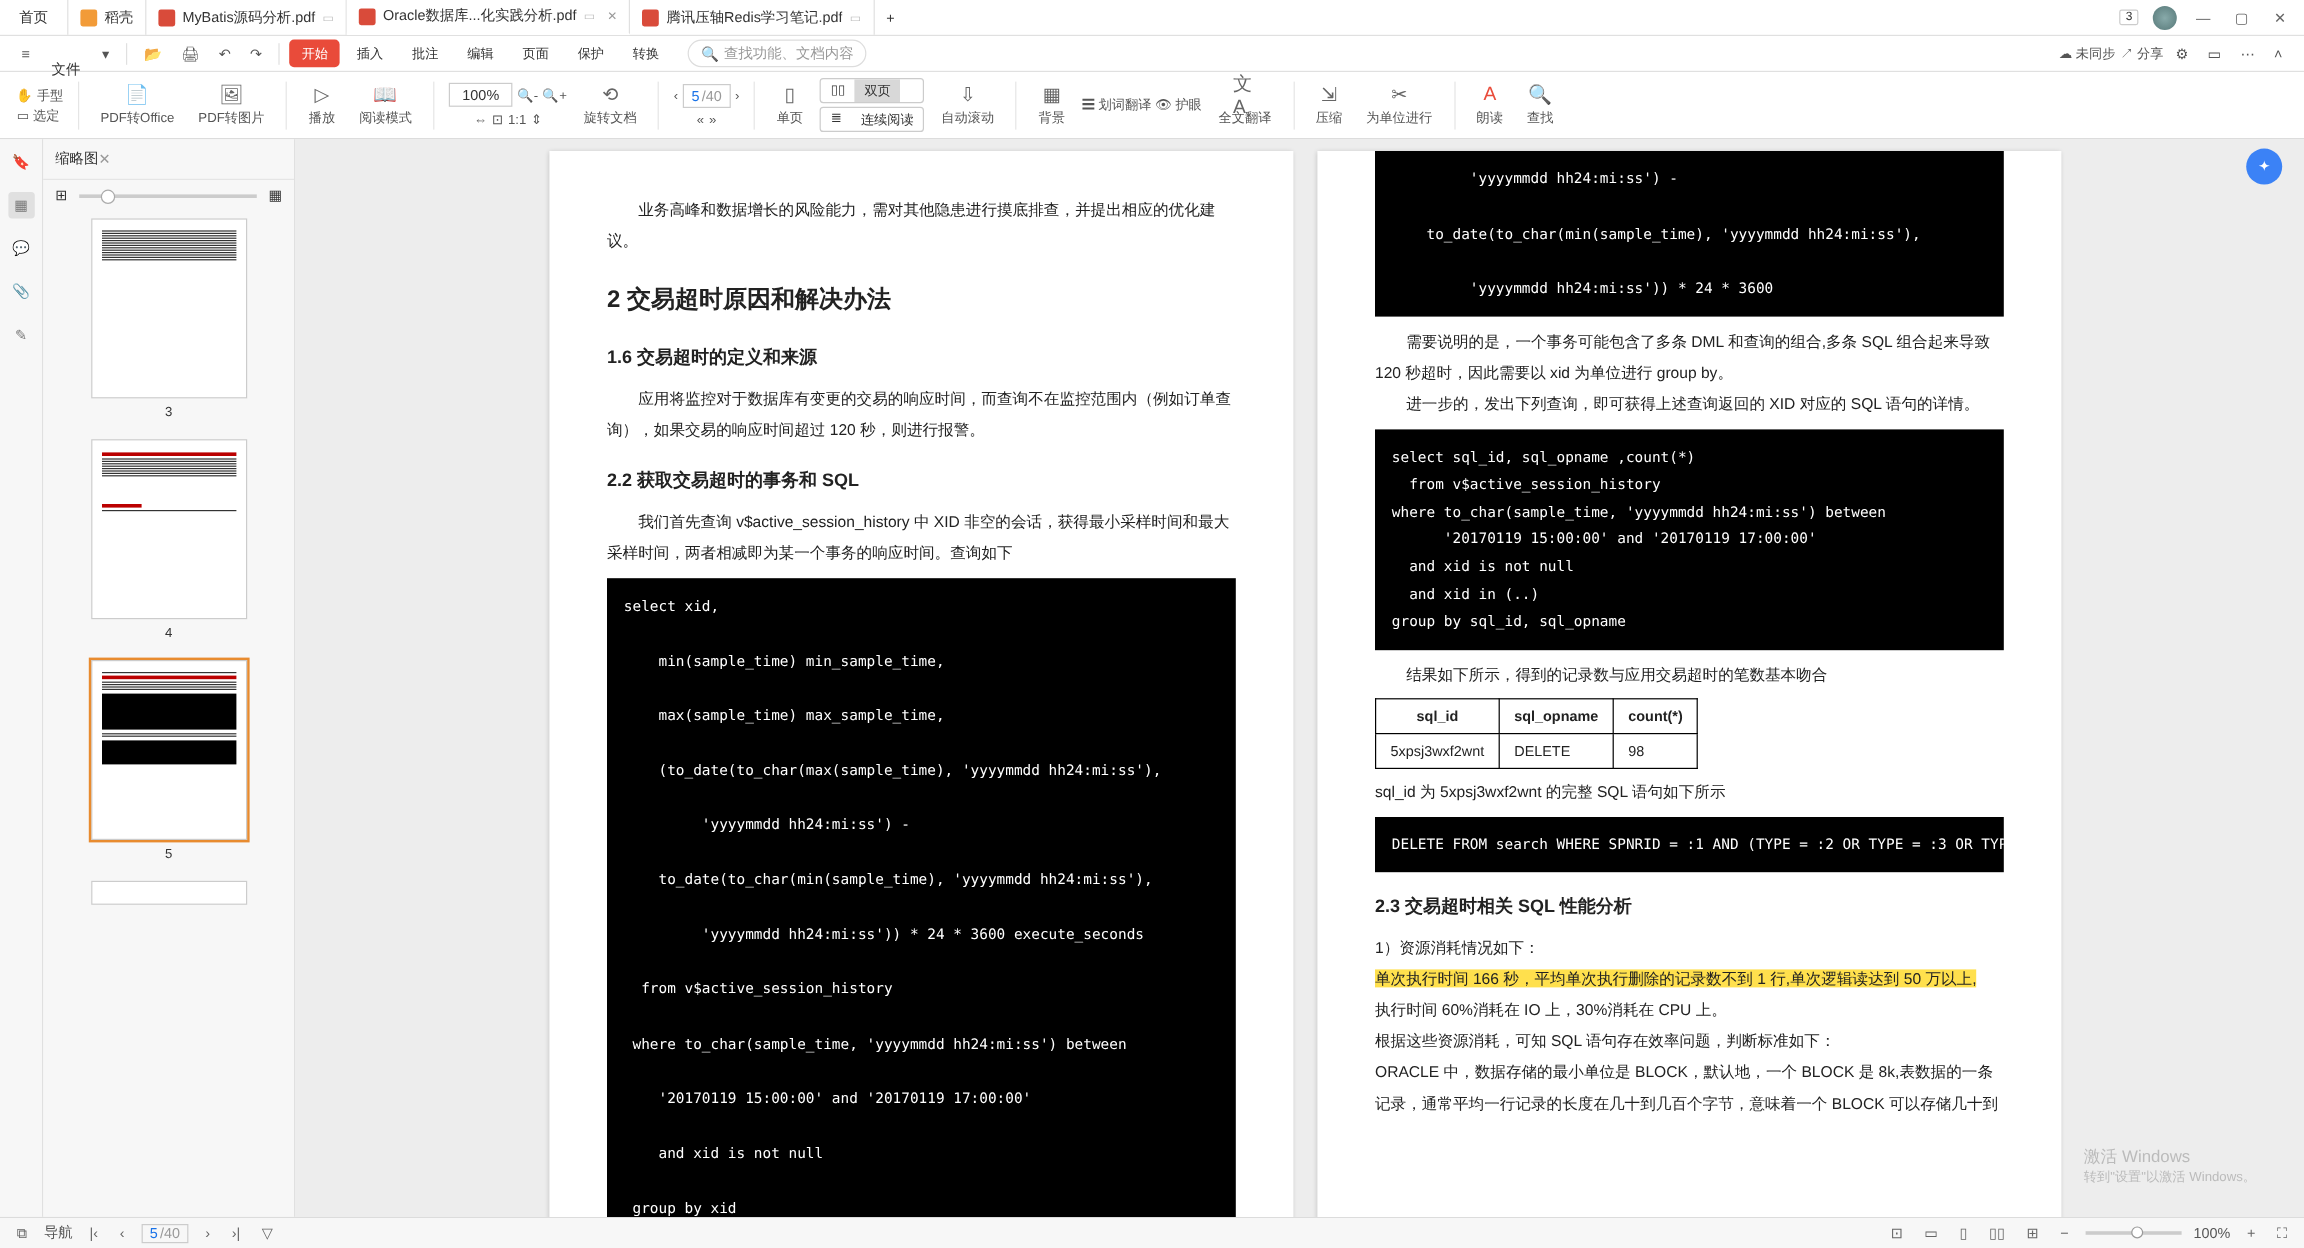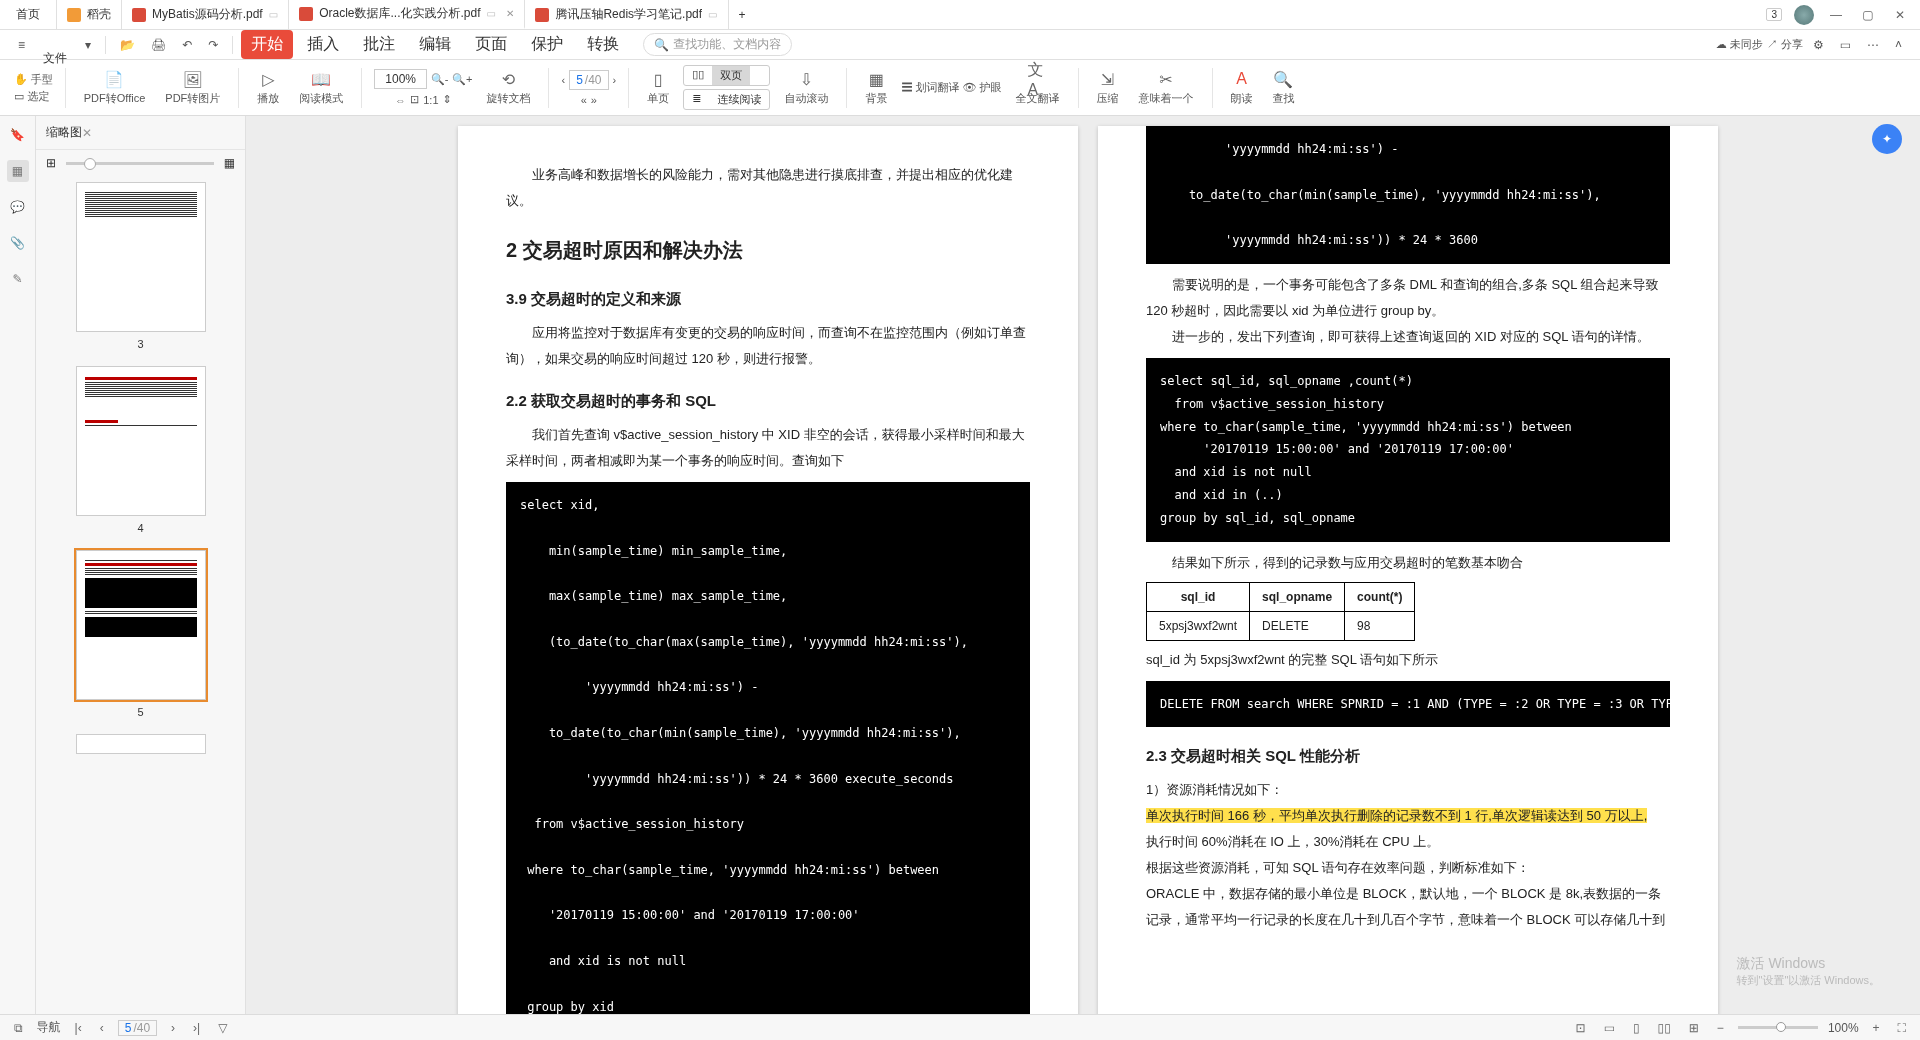--- a/index.html
+++ b/index.html
@@ -16,21 +16,21 @@
 .titlebar-spacer { flex:1; }
 .titlebar-right { display:flex; align-items:center; gap:12px; padding:0 10px; }
 .win-btn { width:20px; text-align:center; color:#666; cursor:pointer; }
 .avatar { width:20px; height:20px; border-radius:50%; background:radial-gradient(#8aa,#577); }
 .badge-box { border:1px solid #ccc; padding:0 4px; font-size:10px; border-radius:2px; }
 
 .menubar { height:30px; background:#fff; display:flex; align-items:center; padding:0 12px; gap:4px; border-bottom:1px solid #e0e0e0; }
 .menu-icon-btn { padding:4px 6px; color:#555; cursor:pointer; }
 .menu-file { padding:4px 8px;margin-top:28px; }
 .menu-divider { width:1px; height:18px; background:#e0e0e0; margin:0 4px; }
-.menu-tab { padding:4px 10px; cursor:pointer; font-size:16px; }
+.menu-tab { padding:4px 10px; cursor:pointer; font-size:11px; }
 .menu-tab.active { background:#e94b3a; color:#fff; border-radius:4px; }
 .search-box { display:flex; align-items:center; border:1px solid #ddd; border-radius:12px; padding:2px 10px; margin-left:10px; color:#999; gap:4px; }
 .menubar-spacer { flex:1; }
 
 .toolbar { height:56px; background:#fff; display:flex; align-items:center; padding:0 14px; gap:8px; border-bottom:1px solid #dcdcdc; }
 .tool-btn { display:flex; flex-direction:column; align-items:center; gap:2px; padding:2px 6px; cursor:pointer; font-size:11px; color:#555; }
 .tool-icn { width:20px; height:20px; display:flex; align-items:center; justify-content:center; color:#666; font-size:16px; }
 .tool-divider { width:1px; height:40px; background:#e5e5e5; margin:0 4px; }
 .zoom-box { border:1px solid #ccc; padding:2px 10px; font-size:12px; }
 .page-box { border:1px solid #ccc; padding:2px 6px; font-size:12px; display:flex; align-items:center; gap:2px; }
@@ -244,21 +244,21 @@
       <span class="tool-icn">文A</span>
       <span>全文翻译</span>
     </div>
   <div class="tool-divider"></div>
   <div class="tool-btn">
       <span class="tool-icn">⇲</span>
       <span>压缩</span>
     </div>
   <div class="tool-btn">
       <span class="tool-icn">✂</span>
-      <span>意味着一个</span>
+      <span>为单位进行</span>
     </div>
   <div class="tool-divider"></div>
   <div class="tool-btn">
       <span class="tool-icn" style="color:#e94b3a">A</span>
       <span>朗读</span>
     </div>
   <div class="tool-btn">
       <span class="tool-icn" style="color:#e94b3a">🔍</span>
       <span>查找</span>
     </div>
@@ -340,21 +340,21 @@
     </div>
   </div>
 
   <div class="doc-area">
     <div class="float-btn">✦</div>
     <div class="spread">
 
       <div class="page">
         <p>业务高峰和数据增长的风险能力，需对其他隐患进行摸底排查，并提出相应的优化建议。</p>
         <h2>2 交易超时原因和解决办法</h2>
-        <h3>3.9 交易超时的定义和来源</h3>
+        <h3>1.6 交易超时的定义和来源</h3>
         <p>应用将监控对于数据库有变更的交易的响应时间，而查询不在监控范围内（例如订单查询），如果交易的响应时间超过 120 秒，则进行报警。</p>
         <h3>2.2 获取交易超时的事务和 SQL</h3>
         <p>我们首先查询 v$active_session_history 中 XID 非空的会话，获得最小采样时间和最大采样时间，两者相减即为某一个事务的响应时间。查询如下</p>
         <div class="codeblk">select xid,
 
     min(sample_time) min_sample_time,
 
     max(sample_time) max_sample_time,
 
     (to_date(to_char(max(sample_time), 'yyyymmdd hh24:mi:ss'),

